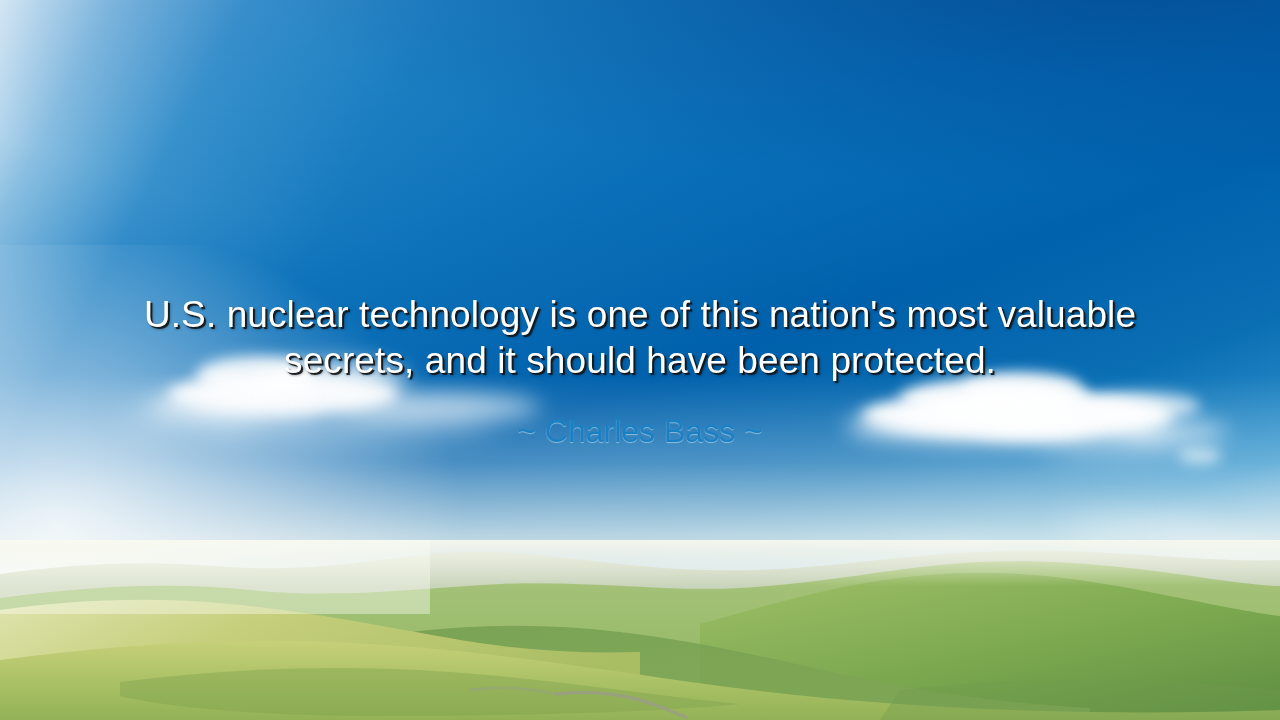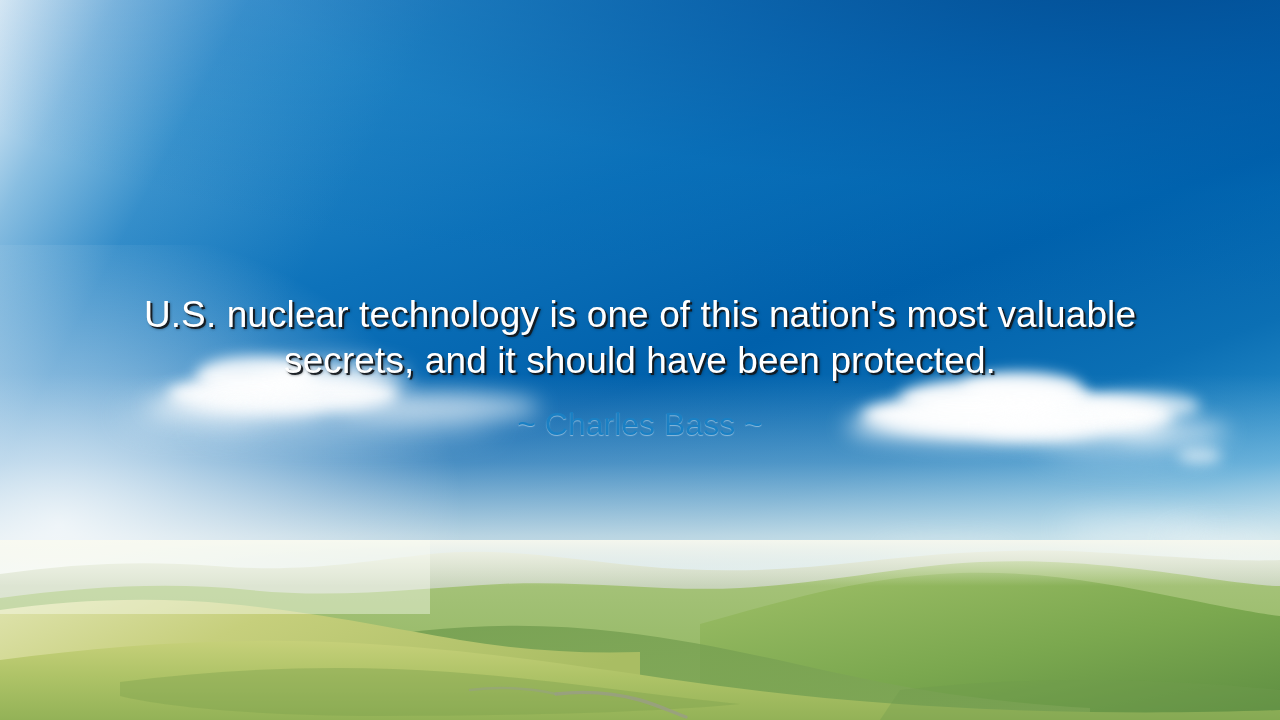--- a/index.html
+++ b/index.html
@@ -135,21 +135,21 @@
     font-weight:400;
     color:#ffffff;
     letter-spacing:0.1px;
     text-shadow:
       2px 2px 0 rgba(20,24,28,0.92),
       2px 2px 3px rgba(10,14,18,0.55);
     white-space:pre-line;
   }
 
   .quote-author {
-    margin-top:21px;
+    margin-top:28px;
     font-family:"Liberation Sans", sans-serif;
     font-size:32px;
     line-height:38px;
     font-weight:400;
     color:#1a80c4;
     text-shadow:0 1px 1px rgba(255,255,255,0.45);
   }
 </style>
 </head>
 <body>

